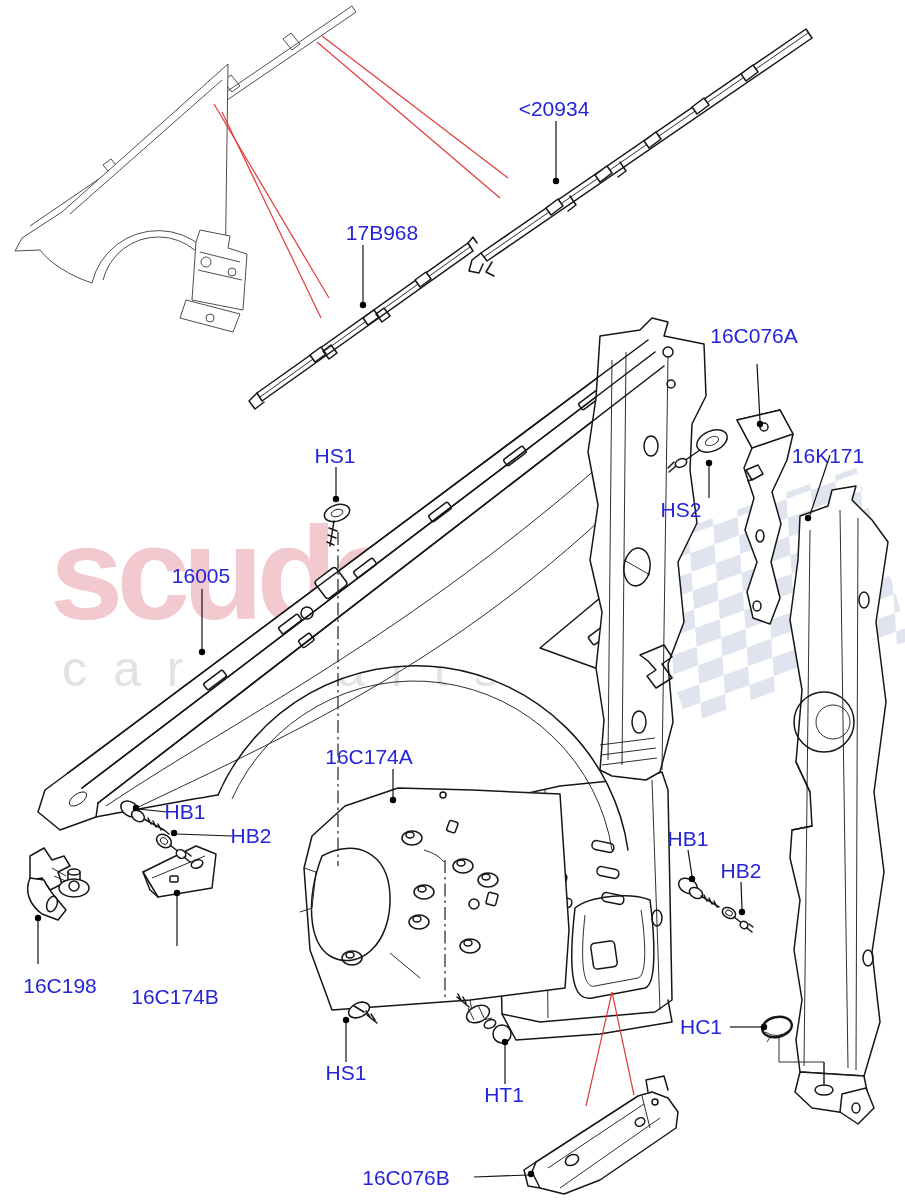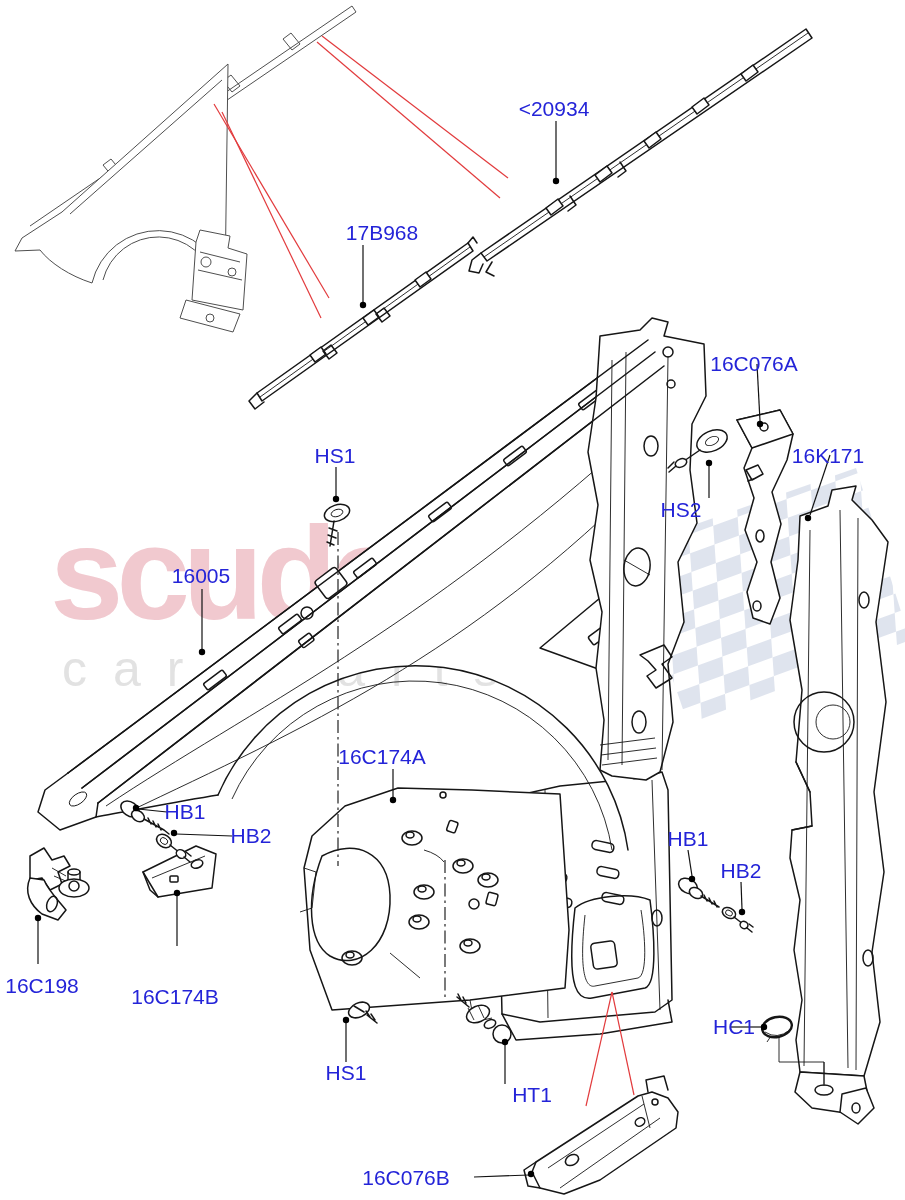--- a/index.html
+++ b/index.html
@@ -322,30 +322,30 @@
       <path class="ldr" d="M505,1084 L505,1045"></path>
         <circle class="dot" cx="505" cy="1042" r="3.2"></circle>
       <path class="ldr" d="M474,1177 L529,1175"></path>
         <circle class="dot" cx="531" cy="1174" r="3.2"></circle>
     </g>
   </svg>
 
   <div id="labels">
     <div class="plabel" style="left:554px;top:109px">&lt;20934</div>
     <div class="plabel" style="left:382px;top:233px">17B968</div>
-    <div class="plabel" style="left:754px;top:364px">16C076A</div>
+    <div class="plabel" style="left:754px;top:336px">16C076A</div>
     <div class="plabel" style="left:828px;top:456px">16K171</div>
     <div class="plabel" style="left:335px;top:456px">HS1</div>
     <div class="plabel" style="left:681px;top:510px">HS2</div>
     <div class="plabel" style="left:201px;top:576px">16005</div>
-    <div class="plabel" style="left:382px;top:757px">16C174A</div>
+    <div class="plabel" style="left:369px;top:757px">16C174A</div>
     <div class="plabel" style="left:185px;top:812px">HB1</div>
     <div class="plabel" style="left:251px;top:836px">HB2</div>
     <div class="plabel" style="left:175px;top:997px">16C174B</div>
-    <div class="plabel" style="left:42px;top:986px">16C198</div>
+    <div class="plabel" style="left:60px;top:986px">16C198</div>
     <div class="plabel" style="left:688px;top:839px">HB1</div>
     <div class="plabel" style="left:741px;top:871px">HB2</div>
-    <div class="plabel" style="left:734px;top:1027px">HC1</div>
+    <div class="plabel" style="left:701px;top:1027px">HC1</div>
     <div class="plabel" style="left:346px;top:1073px">HS1</div>
-    <div class="plabel" style="left:532px;top:1095px">HT1</div>
+    <div class="plabel" style="left:504px;top:1095px">HT1</div>
     <div class="plabel" style="left:406px;top:1178px">16C076B</div>
   </div>
 </div>
 
 </body></html>

